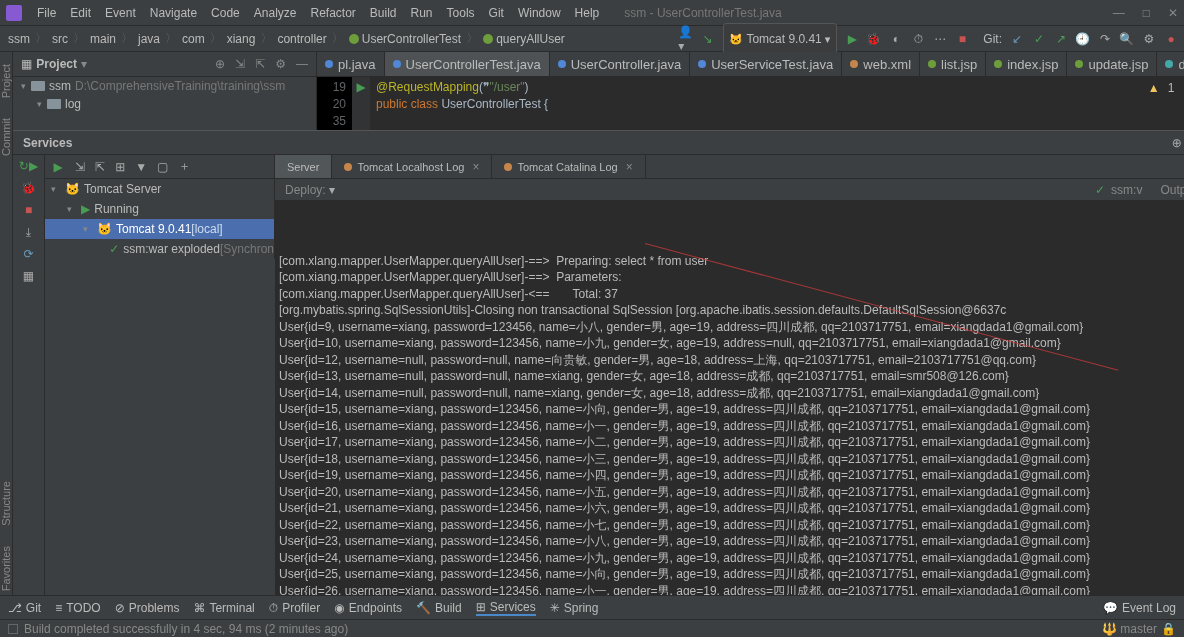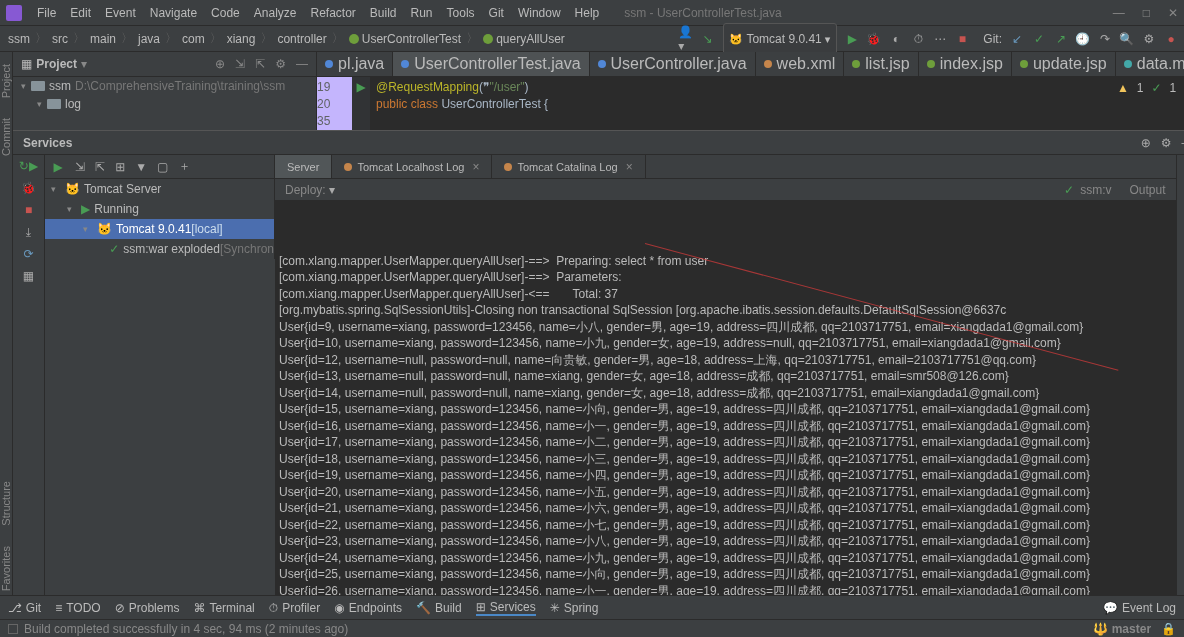--- a/index.html
+++ b/index.html
@@ -33,29 +33,29 @@
 .tree-row { display:flex; align-items:center; height:18px; padding-left:6px; white-space:nowrap; }
 .tree-row.sel { background:#0d293e; }
 .tree-arrow { width:10px; color:#888; font-size:9px; }
 .tree-icon { width:14px; height:10px; margin-right:4px; }
 .tree-icon.folder { background:#87939a; border-radius:1px; }
 .tree-icon.file { background:#5187d6; border-radius:1px; width:10px; height:12px; }
 .tree-text { color:#bbb; }
 .tree-text.dim { color:#777; }
 .editor-area { flex:1; display:flex; flex-direction:column; background:#2b2b2b; }
 .editor-tabs { height:25px; background:#3c3f41; display:flex; align-items:flex-end; border-bottom:1px solid #2b2b2b; overflow:hidden; }
-.etab { height:24px; display:flex; align-items:center; padding:0 8px; color:#bbb; border-right:1px solid #2b2b2b; cursor:pointer; font-size:16px; white-space:nowrap; }
+.etab { height:24px; display:flex; align-items:center; padding:0 8px; color:#bbb; border-right:1px solid #2b2b2b; cursor:pointer; font-size:13px; white-space:nowrap; }
 .etab.active { background:#4e5254; }
 .etab .dot { width:8px; height:8px; border-radius:50%; margin-right:5px; }
 .etab .dot.blue { background:#5187d6; }
 .etab .dot.orange { background:#c5854b; }
 .etab .dot.green { background:#6e9e3b; }
 .etab .dot.teal { background:#43a8a8; }
 .editor-body { flex:1; display:flex; font-family:"Consolas","JetBrains Mono",monospace; font-size:12px; overflow:hidden; position:relative; }
-.line-nums { width:35px; background:#c4b5fd; color:#606366; text-align:left; padding:2px 6px 0 0; line-height:17px; }
+.line-nums { width:35px; background:#000000; color:#606366; text-align:right; padding:2px 6px 0 0; line-height:17px; }
 .gutter-marks { width:18px; background:#313335; padding-top:2px; line-height:17px; text-align:center; }
 .code { flex:1; padding:2px 0 0 6px; line-height:17px; color:#a9b7c6; }
 .kw { color:#cc7832; }
 .ann { color:#bbb529; }
 .str { color:#6a8759; }
 .cls { color:#a9b7c6; }
 .indicator { position:absolute; right:8px; top:4px; font-size:11px; color:#bbb; display:flex; align-items:center; gap:8px; }
 .warn-tri { color:#f2c55c; }
 .ok-chk { color:#499c54; }
 .svc-panel { flex:1; display:flex; flex-direction:column; border-top:1px solid #555; min-height:0; }
@@ -79,21 +79,21 @@
 .out-sub { height:22px; display:flex; align-items:center; padding:0 10px; color:#888; border-bottom:1px solid #2b2b2b; background:#3c3f41; }
 .out-sub .deploy { margin-right:auto; }
 .console { flex:1; overflow:hidden; font-family:"Consolas",monospace; font-size:12px; line-height:16.5px; color:#bbb; padding:2px 4px; white-space:pre; position:relative; }
 .out-right-tb { width:28px; background:#3c3f41; border-left:1px solid #2b2b2b; display:flex; flex-direction:column; align-items:center; padding-top:4px; gap:10px; color:#aaa; }
 .bottom-bar { height:24px; background:#3c3f41; border-top:1px solid #2b2b2b; display:flex; align-items:center; padding:0 8px; gap:14px; color:#bbb; font-size:11px; }
 .bottom-bar .item { display:flex; align-items:center; gap:4px; cursor:pointer; }
 .bottom-bar .item.active { border-bottom:2px solid #4a88c7; }
 .bottom-bar .spacer { flex:1; }
 .status-bar { height:18px; background:#3c3f41; border-top:1px solid #2b2b2b; display:flex; align-items:center; padding:0 8px; color:#888; font-size:11px; }
 .status-bar .sq { width:10px;height:10px;border:1px solid #666;margin-right:6px; }
-.status-bar .right { margin-left:auto; display:flex; gap:10px; align-items:center;font-weight:bold; }
+.status-bar .right { margin-left:auto; display:flex; gap:4px; align-items:center; }
 .annot-line { position:absolute; border-top:1px solid rgba(220,60,60,0.7); transform-origin:left center; }
 </style>
 </head>
 <body>
 
 <div class="title-bar">
   <div class="logo"></div>
   <div id="menus" style="display:flex;justify-content:flex-end;">
       <span class="menu-item">File</span>
       <span class="menu-item">Edit</span>
@@ -197,20 +197,21 @@
               <span class="tree-icon folder"></span>
               <span class="tree-text">log</span>
             </div>
           </div>
       </div>
       <div class="editor-area">
         <div class="editor-tabs" id="etabs">
             <div class="etab"><span class="dot blue"></span>pl.java</div>
             <div class="etab active"><span class="dot blue"></span>UserControllerTest.java</div>
             <div class="etab"><span class="dot blue"></span>UserController.java</div>
+            <div class="etab"><span class="dot blue"></span>UserServiceTest.java</div>
             <div class="etab"><span class="dot orange"></span>web.xml</div>
             <div class="etab"><span class="dot green"></span>list.jsp</div>
             <div class="etab"><span class="dot green"></span>index.jsp</div>
             <div class="etab"><span class="dot green"></span>update.jsp</div>
             <div class="etab"><span class="dot teal"></span>data.md</div>
           </div>
         <div class="editor-body">
           <div class="line-nums">
             <div>19</div>
               <div>20</div>

